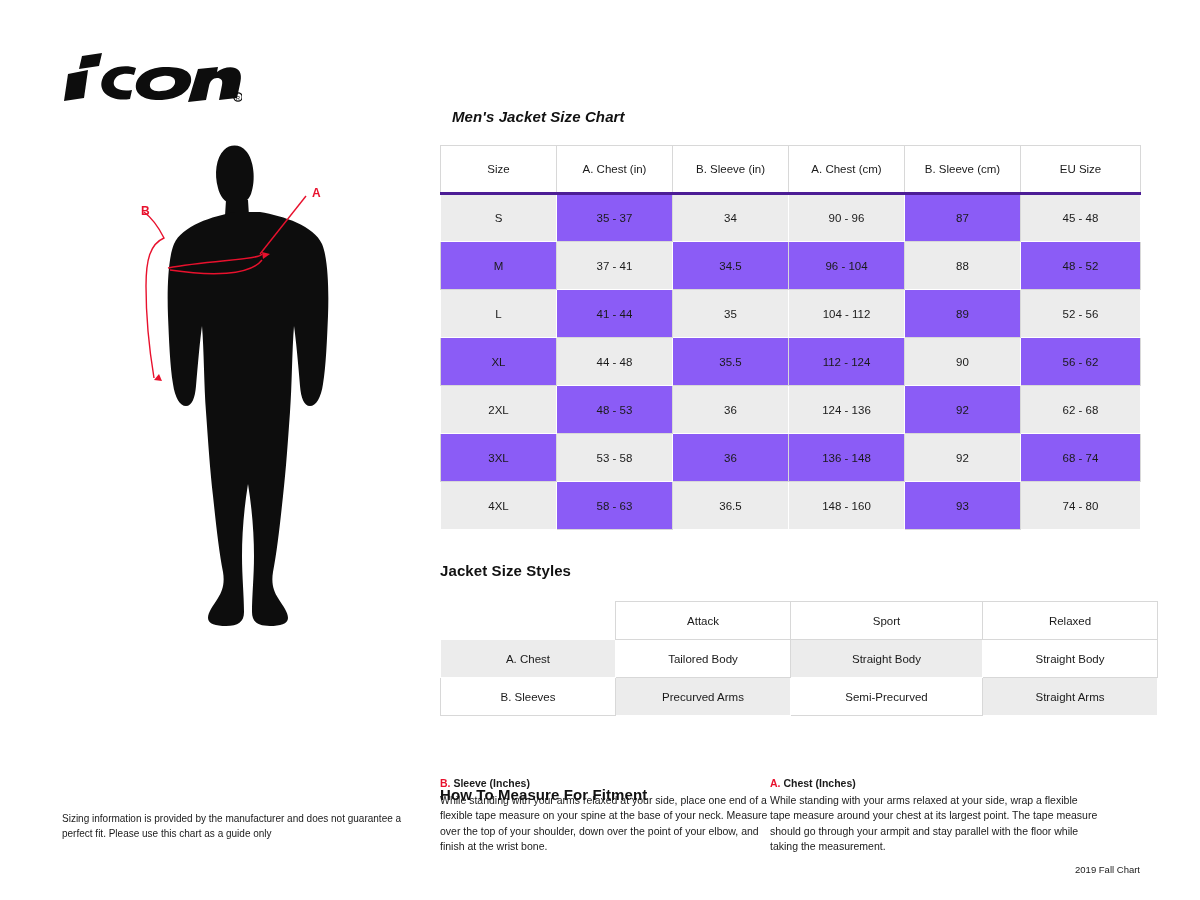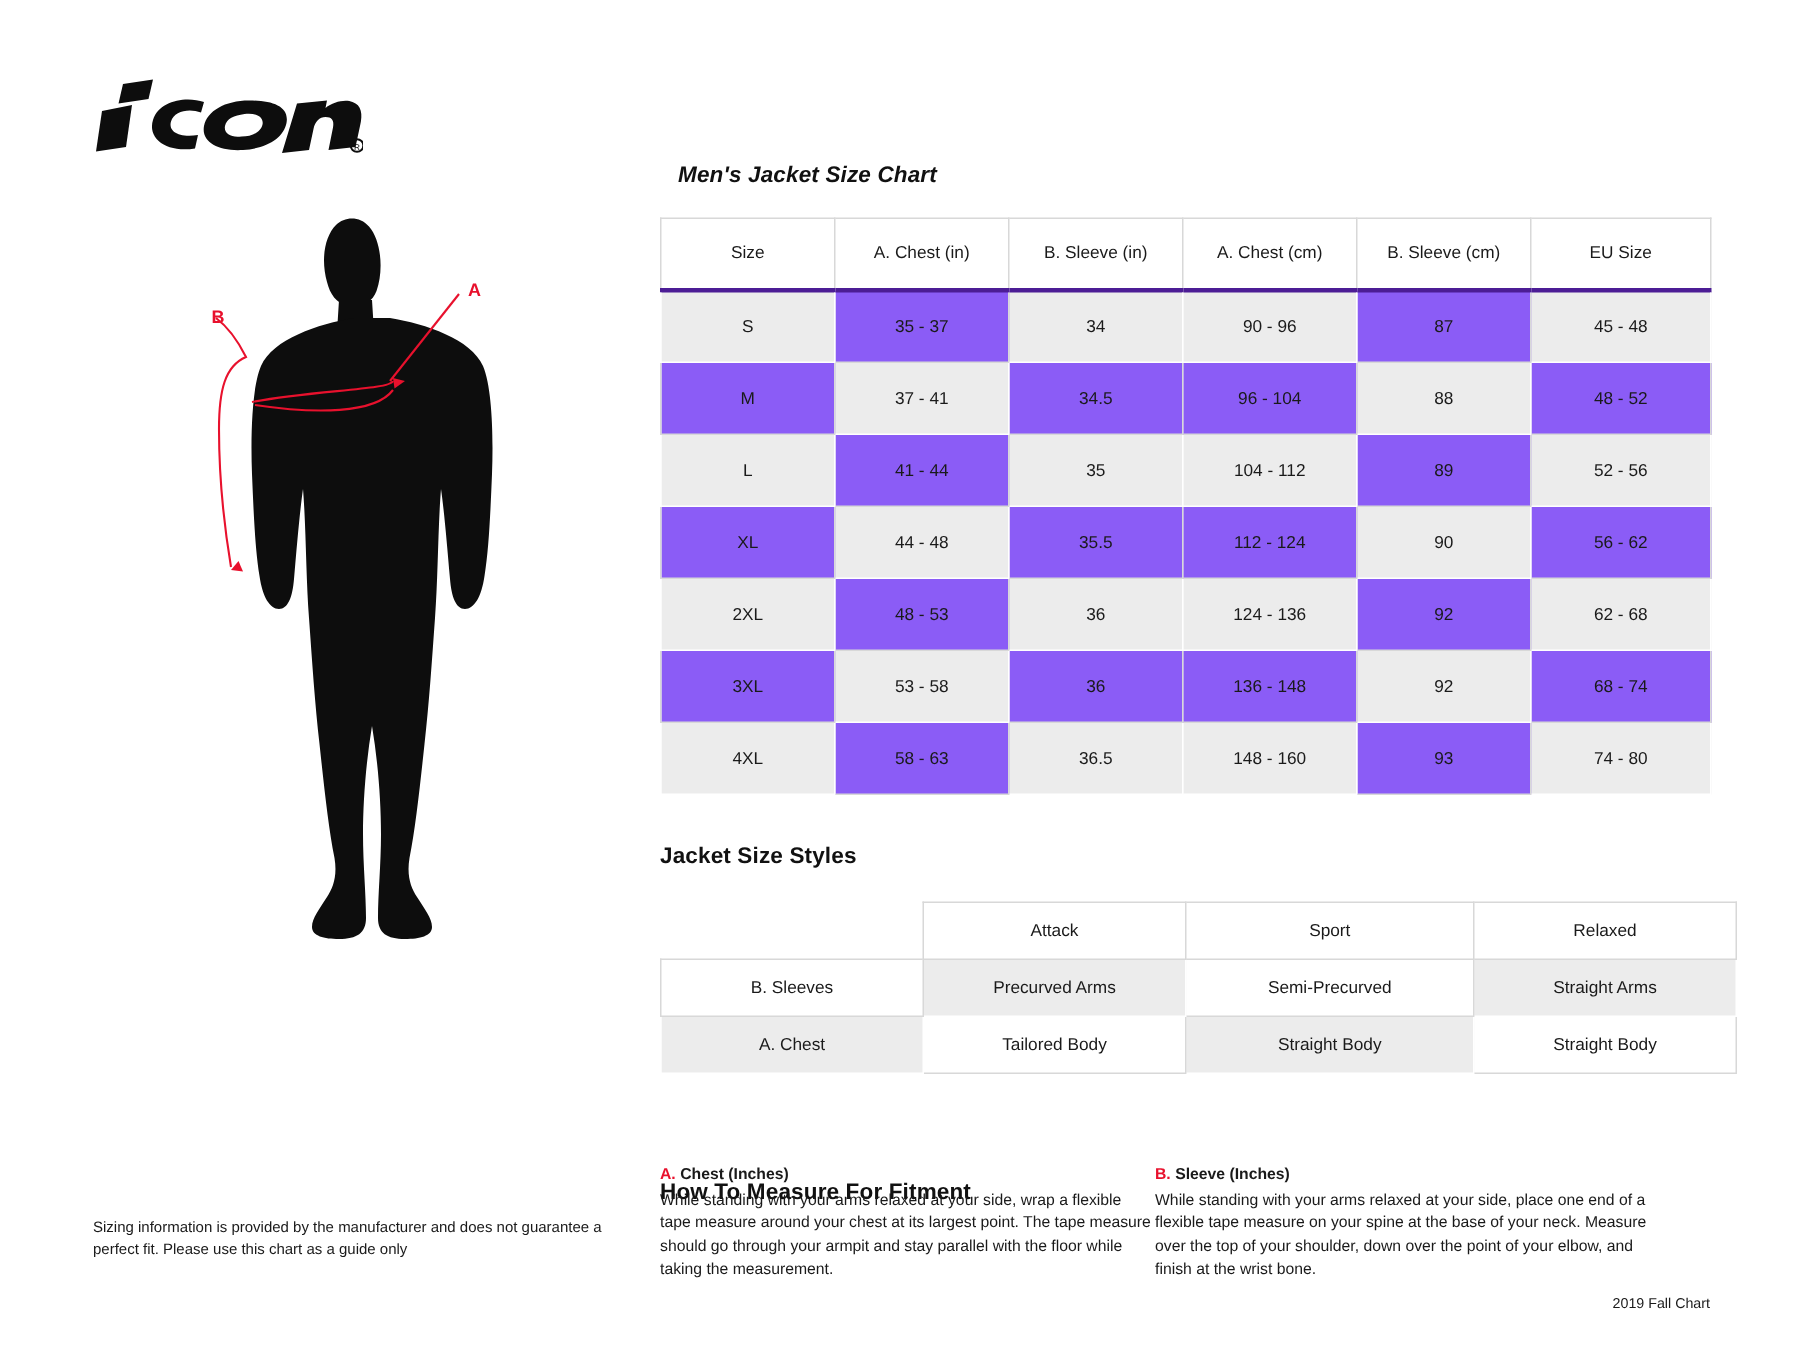--- a/index.html
+++ b/index.html
@@ -303,47 +303,47 @@
 
   <table id="styles-table">
     <tbody>
       <tr>
         <td class="corner" style="width:175px"></td>
         <td class="hdr" style="width:175px">Attack</td>
         <td class="hdr" style="width:192px">Sport</td>
         <td class="hdr" style="width:175px">Relaxed</td>
       </tr>
       <tr>
+        <td class="shade">A. Chest</td>
+        <td class="plain">Tailored Body</td>
+        <td class="shade">Straight Body</td>
+        <td class="plain">Straight Body</td>
+      </tr>
+      <tr>
         <td class="plain">B. Sleeves</td>
         <td class="shade">Precurved Arms</td>
         <td class="plain">Semi-Precurved</td>
         <td class="shade">Straight Arms</td>
       </tr>
-      <tr>
-        <td class="shade">A. Chest</td>
-        <td class="plain">Tailored Body</td>
-        <td class="shade">Straight Body</td>
-        <td class="plain">Straight Body</td>
-      </tr>
     </tbody>
   </table>
 
   <div class="section-title" id="measure-title">How To Measure For Fitment</div>
 
   <div id="measure-grid">
+    <div class="measure-col">
+      <div class="measure-head">
+        <span class="key">B.</span>
+        <span>Sleeve (Inches)</span>
+      </div>
+      <div class="measure-body">While standing with your arms relaxed at your side, place one end of a flexible tape measure on your spine at the base of your neck. Measure over the top of your shoulder, down over the point of your elbow, and finish at the wrist bone.</div>
+    </div>
     <div class="measure-col">
       <div class="measure-head">
         <span class="key">A.</span>
         <span>Chest (Inches)</span>
       </div>
       <div class="measure-body">While standing with your arms relaxed at your side, wrap a flexible tape measure around your chest at its largest point. The tape measure should go through your armpit and stay parallel with the floor while taking the measurement.</div>
     </div>
-    <div class="measure-col">
-      <div class="measure-head">
-        <span class="key">B.</span>
-        <span>Sleeve (Inches)</span>
-      </div>
-      <div class="measure-body">While standing with your arms relaxed at your side, place one end of a flexible tape measure on your spine at the base of your neck. Measure over the top of your shoulder, down over the point of your elbow, and finish at the wrist bone.</div>
-    </div>
   </div>
 
   <div id="footer-note">2019 Fall Chart</div>
 </div>
 
 </body></html>

